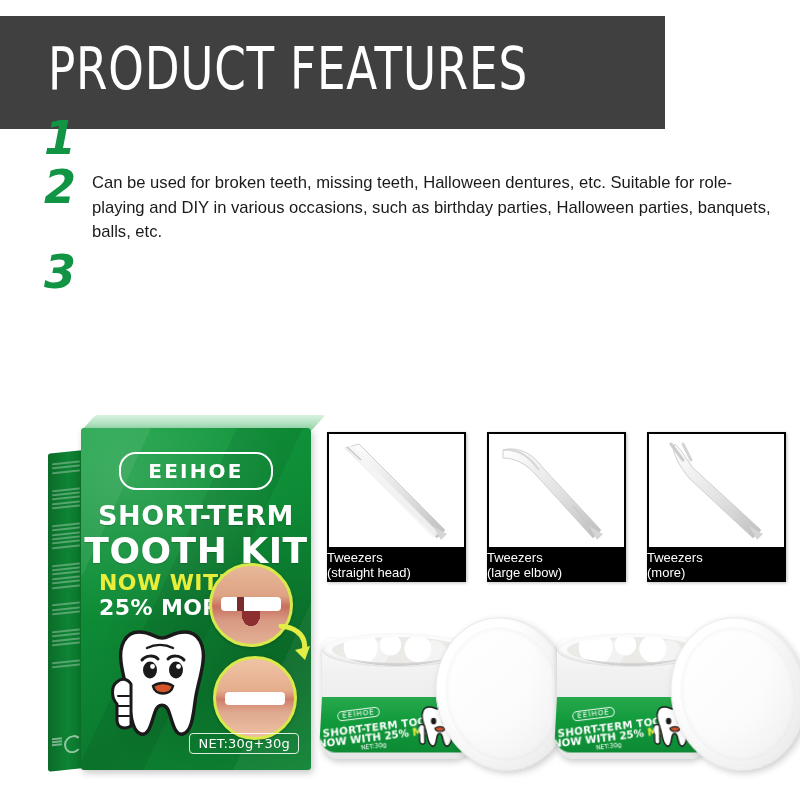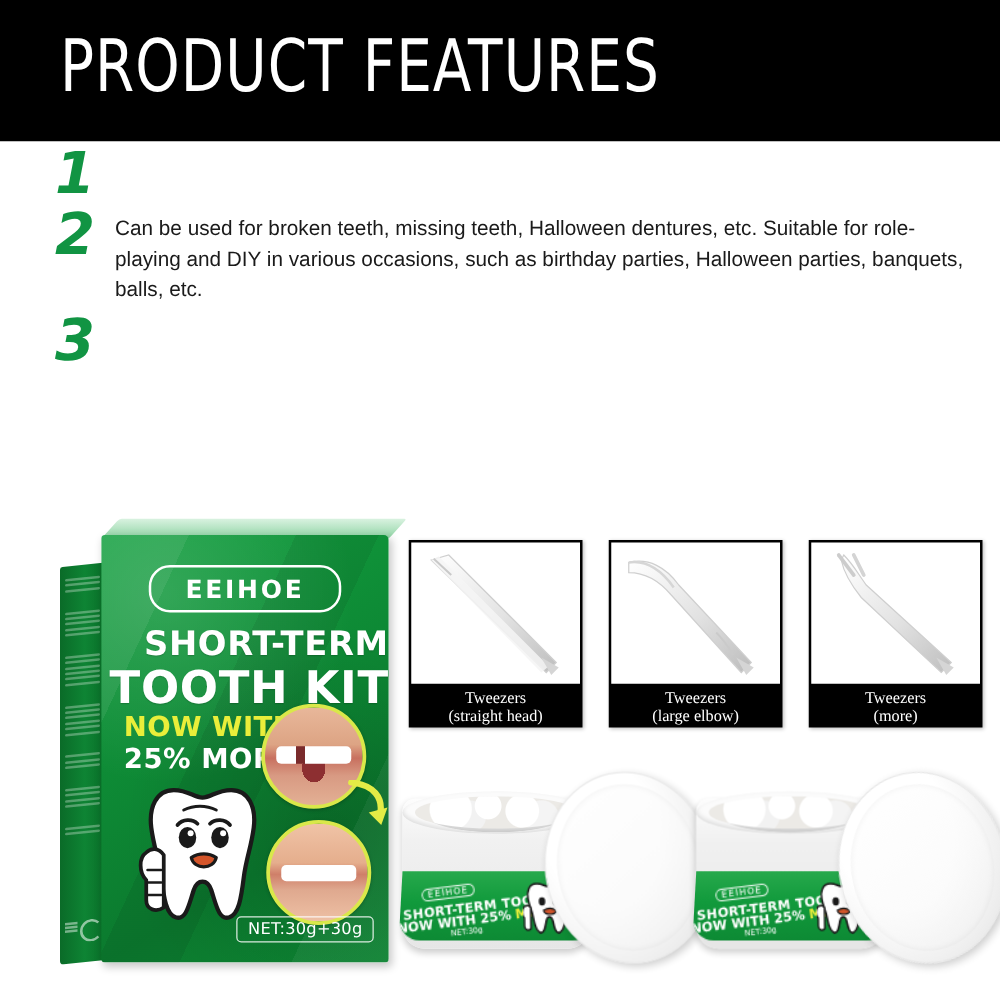--- a/index.html
+++ b/index.html
@@ -7,22 +7,22 @@
     width:800px;height:800px;
     background:#ffffff;
     font-family:"Liberation Sans","DejaVu Sans",sans-serif;
     overflow:hidden;
     position:relative;
   }
   .page{position:relative;width:800px;height:800px;overflow:hidden;background:#fff;}
 
   
   .header{
-    position:absolute;left:0;top:0;width:800px;height:113px;
-    background:#000000;
+    position:absolute;left:0;top:16px;width:665px;height:113px;
+    background:#404040;
   }
   .header-title{
     position:absolute;left:48px;top:20px;
     color:#ffffff;
     font-size:58px;
     line-height:66px;
     letter-spacing:1px;
     font-weight:400;
     transform:scaleX(0.78);
     transform-origin:left top;
@@ -103,21 +103,21 @@
   .brand-badge{
     position:absolute;left:50%;transform:translateX(-50%);top:24px;
     width:150px;height:34px;border:2px solid #ffffff;border-radius:17px;
     display:flex;align-items:center;justify-content:center;
   }
   .brand-badge span{
     color:#fff;font-size:20px;letter-spacing:2.2px;font-weight:600;
     font-family:"DejaVu Sans","Liberation Sans",sans-serif;
   }
   .box-line1,.box-line2{
-    position:absolute;left:0;width:230px;text-align:right;color:#fff;
+    position:absolute;left:0;width:230px;text-align:center;color:#fff;
     font-weight:bold;letter-spacing:.5px;
     font-family:"DejaVu Sans","Liberation Sans",sans-serif;
     text-shadow:0 1px 1px rgba(0,0,0,.18);
   }
   .box-line1{top:72px;font-size:27px;}
   .box-line2{top:102px;font-size:36px;}
   .now-with{
     position:absolute;left:18px;top:142px;
     color:#e9ee3a;font-size:22px;font-weight:bold;letter-spacing:.4px;
     font-family:"DejaVu Sans","Liberation Sans",sans-serif;
@@ -167,23 +167,23 @@
   
   .tweezers{position:absolute;left:327px;top:12px;width:460px;height:160px;display:flex;gap:21px;}
   .tw-panel{
     width:139px;height:150px;background:#000;
     display:flex;flex-direction:column;
     box-shadow:1px 1px 3px rgba(0,0,0,.25);
   }
   .tw-img{flex:0 0 113px;background:#fff;margin:2px 2px 0 2px;position:relative;overflow:hidden;}
   .tw-img svg{position:absolute;left:0;top:0;width:100%;height:100%;}
   .tw-cap{
-    flex:1 1 auto;color:#fff;text-align:center;
+    flex:1 1 auto;color:#fff;
     font-size:13px;line-height:15px;padding-top:3px;
-    font-family:Liberation Serif, serif;
+    font-family:Liberation Sans, sans-serif;
   }
   .tw-cap .l2{display:block;}
 
   
   .jars{position:absolute;left:318px;top:185px;width:478px;height:180px;}
   .jar{position:absolute;width:250px;height:180px;}
   .jar-1{left:0;top:0;}
   .jar-2{left:235px;top:0;}
 
   .jar-body{

